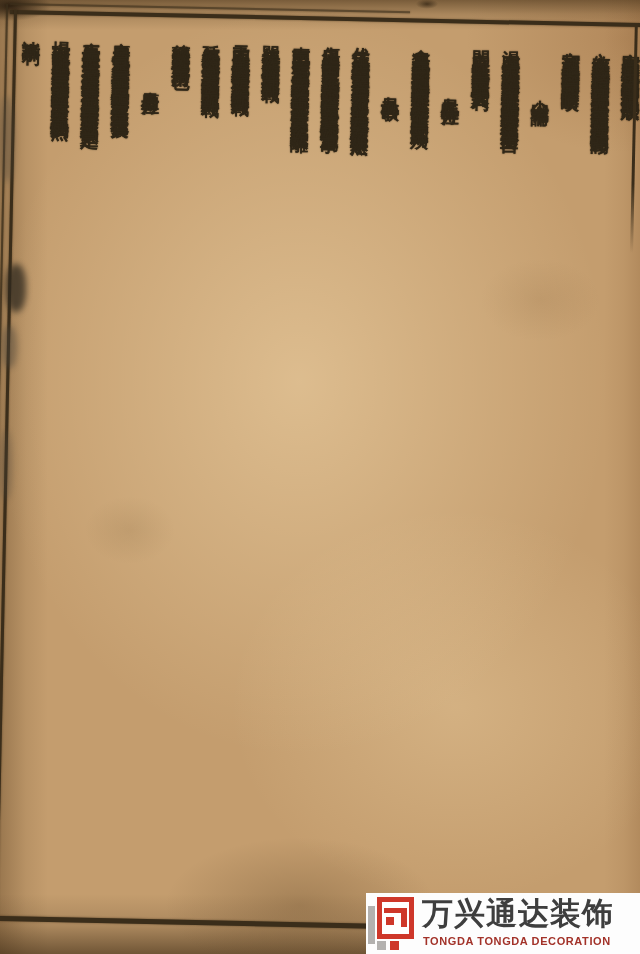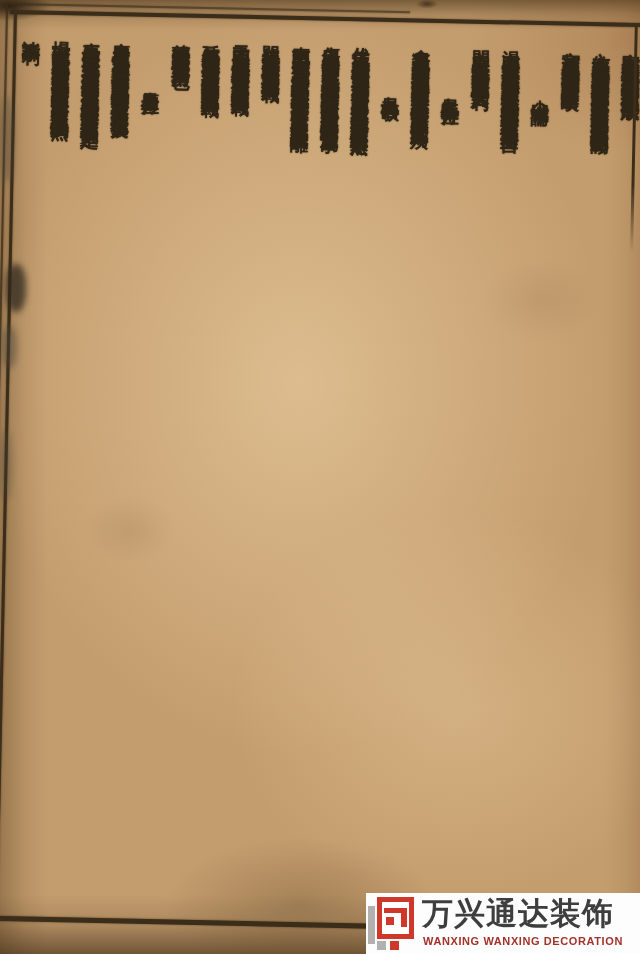--- a/index.html
+++ b/index.html
@@ -136,16 +136,16 @@
   <div class="wm">
     <div class="wm-gray-bar"></div>
     <div class="wm-logo-frame">
       <div class="wm-logo-hbar"></div>
       <div class="wm-logo-vbar"></div>
       <div class="wm-logo-dot"></div>
     </div>
     <div class="wm-sq-gray"></div>
     <div class="wm-sq-red"></div>
     <div class="wm-cn">万兴通达装饰</div>
-    <div class="wm-en">WANXING WANXING DECORATION</div>
+    <div class="wm-en">TONGDA TONGDA DECORATION</div>
   </div>
 
 </div>
 
 </body></html>

